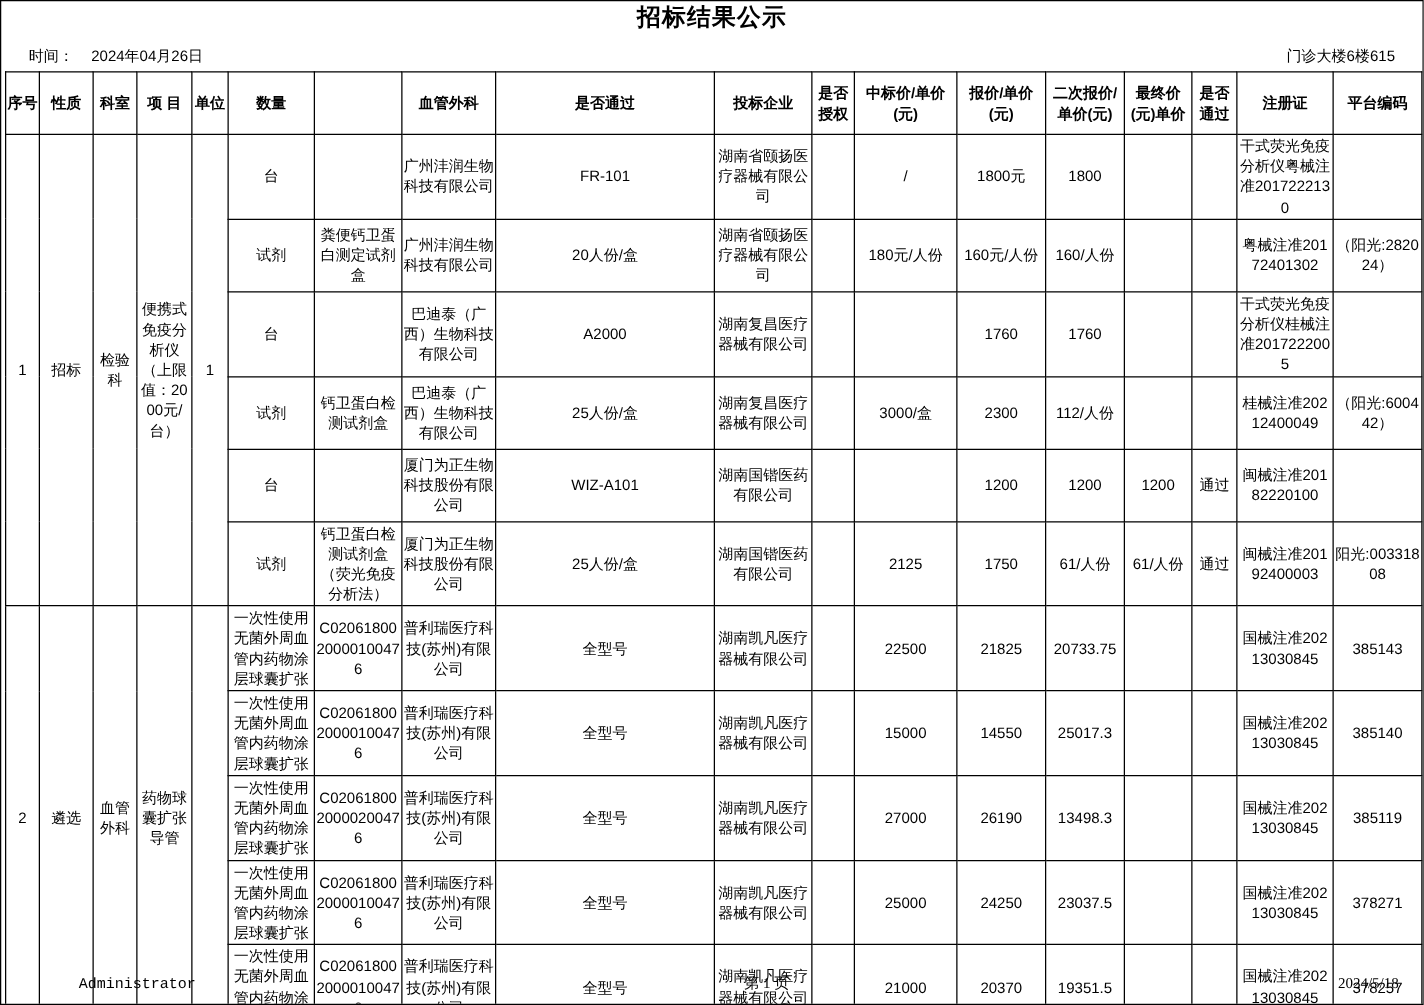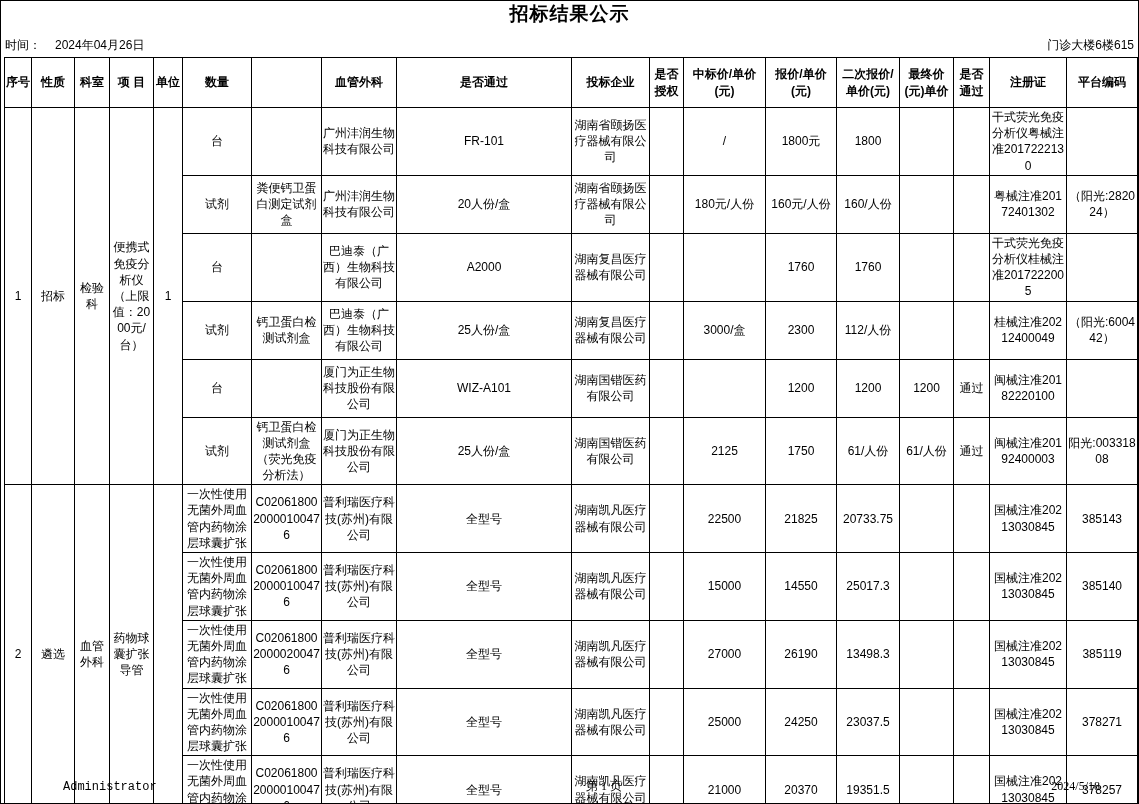--- a/index.html
+++ b/index.html
@@ -1,30 +1,30 @@
 <!DOCTYPE html>
 <html><head>
 <meta charset="utf-8">
 <style>
   html,body{margin:0;padding:0;background:#888;}
   .page{position:relative;width:1139px;height:804px;background:#fff;border:1px solid #000;
         box-sizing:border-box;font-family:"Liberation Sans","DejaVu Sans",sans-serif;color:#000;overflow:hidden;}
   .doc-title{text-align:center;font-size:19px;font-weight:bold;padding-top:0;letter-spacing:1px;}
   .meta-row{display:flex;justify-content:space-between;align-items:flex-start;
-            font-size:12px;padding:0 4px;margin-top:10px;margin-bottom:3px;}
+            font-size:12px;padding:0 22px;margin-top:10px;margin-bottom:3px;}
   .meta-left .lbl{margin-right:14px;}
   table.bid{border-collapse:collapse;table-layout:fixed;width:1133px;margin-left:3px;}
   table.bid th,table.bid td{border:1px solid #000;text-align:center;vertical-align:middle;
        font-size:12px;line-height:1.35;padding:1px;word-break:break-all;overflow:hidden;}
   table.bid th{font-weight:bold;}
   tr.hdr{height:50px;}
   tr.g1{height:58px;}
   tr.g2{height:60px;}
   .footer{position:absolute;left:0;right:0;bottom:8px;display:flex;align-items:baseline;
-          font-size:12px;padding:0 38px 0 62px;}
+          font-size:12px;padding:0 19px 0 62px;}
   .footer .f-user{font-family:"Liberation Mono","DejaVu Sans Mono",monospace;}
   .footer .f-page{flex:1;text-align:center;font-family:Liberation Serif, serif;}
   .footer .f-date{font-family:"Liberation Serif","DejaVu Serif",serif;}
 </style>
 </head>
 <body>
 
 <div class="page">
 
   <div class="doc-title">招标结果公示</div>

